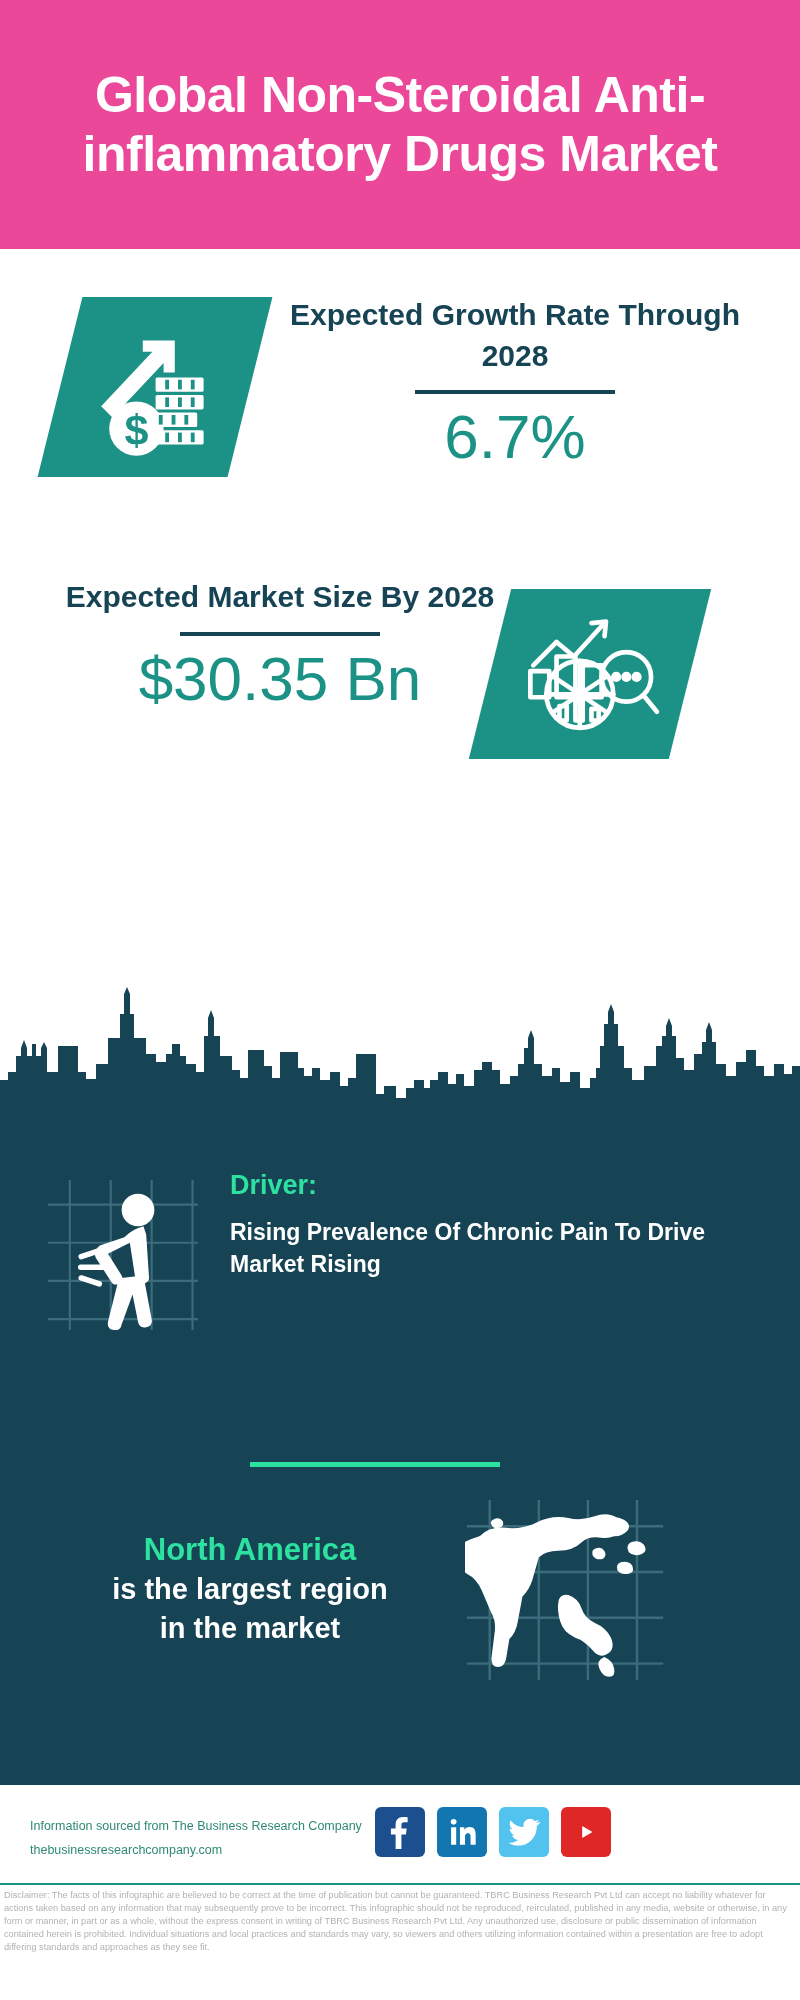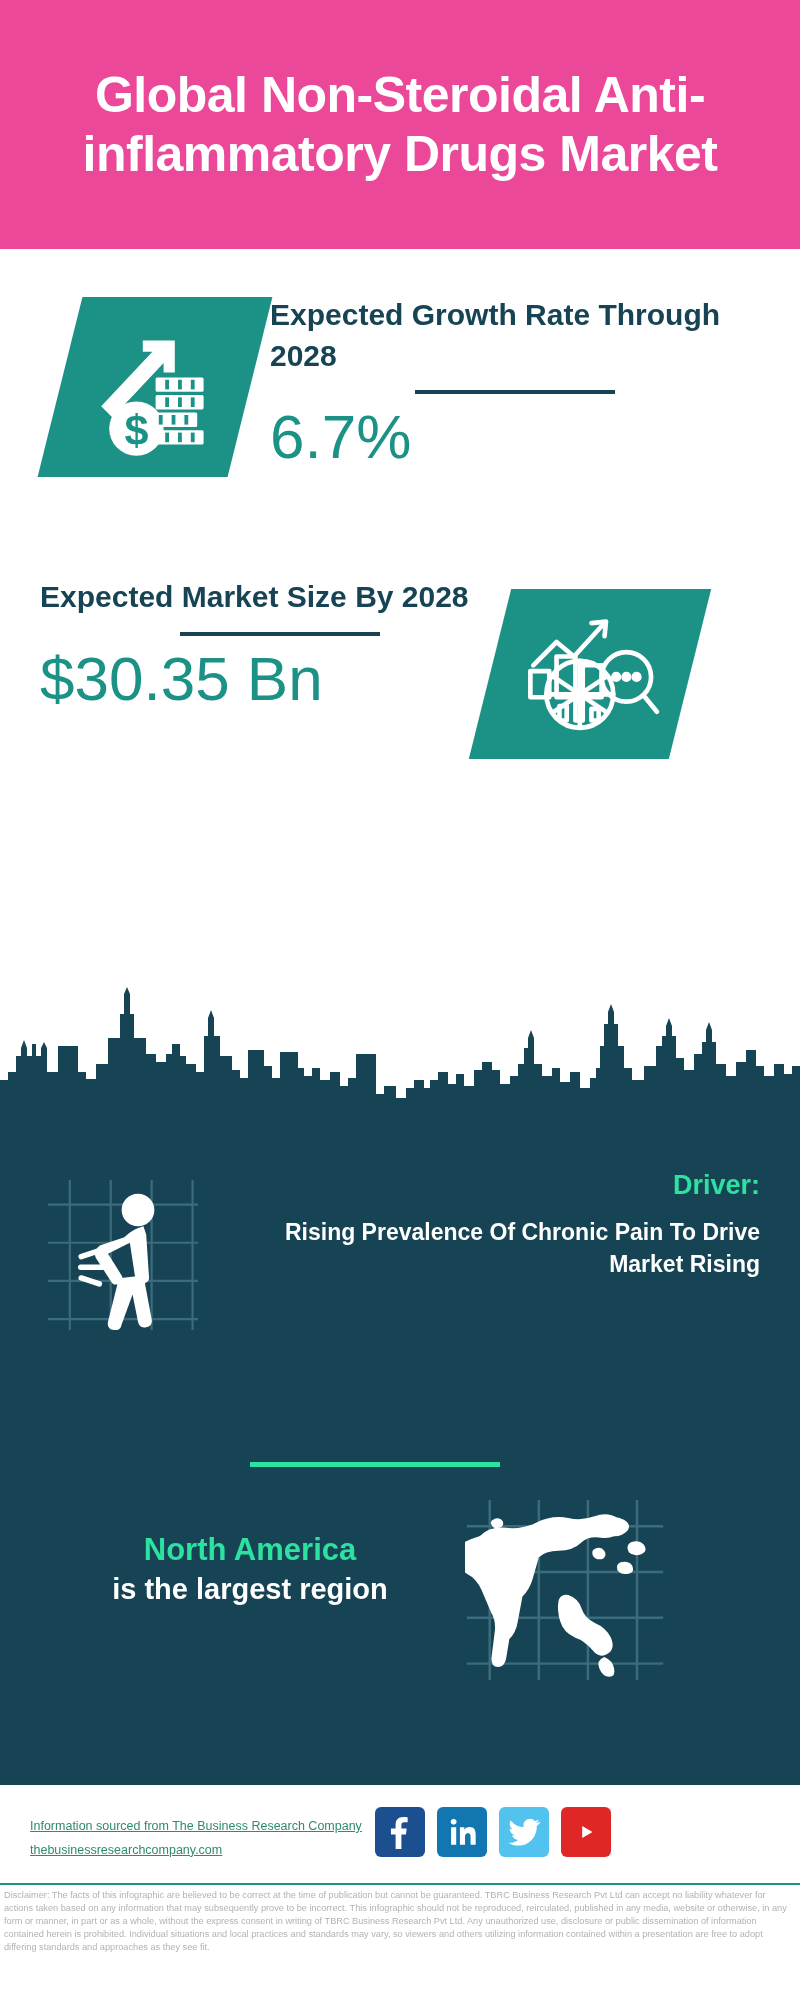--- a/index.html
+++ b/index.html
@@ -35,37 +35,38 @@
     position:absolute;left:60px;top:48px;
     width:190px;height:180px;
     background:#1c9287;
     transform:skewX(-14deg);
   }
   .icon-money{
     position:absolute;left:82px;top:58px;width:160px;height:160px;
   }
   .stat-one-text{
     position:absolute;left:270px;top:46px;width:490px;
+    text-align:center;
   }
   .stat-label{
     color:#164454;font-size:30px;font-weight:bold;line-height:1.35;
   }
   .divider-dark{
     width:200px;height:4px;background:#164454;margin:14px auto 10px auto;
   }
   .stat-value{
     color:#1c9287;font-size:62px;font-weight:normal;line-height:1.05;
   }
 
   
   .stat-two{
     position:absolute;left:0;top:549px;width:800px;height:300px;
   }
   .stat-two-text{
-    position:absolute;left:40px;top:28px;width:480px;text-align:left;
+    position:absolute;left:40px;top:28px;width:480px;text-align:center;
   }
   .para-right{
     position:absolute;left:490px;top:40px;
     width:200px;height:170px;
     background:#1c9287;
     transform:skewX(-14deg);
   }
   .icon-analytics{
     position:absolute;left:510px;top:50px;width:160px;height:150px;
   }
@@ -79,21 +80,21 @@
   .dark-body{
     position:absolute;left:0;top:1105px;width:800px;height:680px;
     background:#164454;
   }
 
   
   .driver-icon-wrap{
     position:absolute;left:48px;top:1180px;width:150px;height:150px;
   }
   .driver-text{
-    position:absolute;left:230px;top:1168px;width:530px;text-align:right;
+    position:absolute;left:230px;top:1168px;width:530px;text-align:left;
   }
   .driver-heading{
     color:#2de1a0;font-size:27px;font-weight:bold;line-height:1.3;
   }
   .driver-body{
     color:#ffffff;font-size:23px;font-weight:bold;line-height:1.38;margin-top:14px;
   }
 
   .divider-green{
     position:absolute;left:250px;top:1462px;width:250px;height:5px;background:#2de1a0;
@@ -112,21 +113,21 @@
   .map-wrap{
     position:absolute;left:465px;top:1500px;width:200px;height:180px;
   }
 
   
   .footer{
     position:absolute;left:0;top:1785px;width:800px;height:115px;background:#ffffff;
   }
   .footer-src{
     position:absolute;left:30px;top:30px;width:360px;
-    color:#2f8a72;font-size:12.5px;line-height:1.9;text-decoration:underline;
+    color:#2f8a72;font-size:12.5px;line-height:1.9;
   }
   .social-row{
     position:absolute;left:375px;top:22px;display:flex;gap:12px;
   }
   .social{
     width:50px;height:50px;border-radius:6px;
     display:flex;align-items:center;justify-content:center;
   }
   .s-fb{background:#1b4f8f;}
   .s-li{background:#1277b0;}
@@ -244,20 +245,21 @@
   <div class="driver-text">
     <div class="driver-heading">Driver:</div>
     <div class="driver-body">Rising Prevalence Of Chronic Pain To Drive Market Rising</div>
   </div>
 
   <div class="divider-green"></div>
 
   <div class="region-text">
     <div class="region-name">North America</div>
     <div class="region-sub">is the largest region</div>
+    <div class="region-sub">in the market</div>
   </div>
 
   <svg class="map-wrap" viewBox="0 0 120 110">
     <g stroke="#3c6c7c" stroke-width="1.5">
       <line x1="0" y1="16" x2="120" y2="16"></line>
         <line x1="0" y1="44" x2="120" y2="44"></line>
       <line x1="0" y1="72" x2="120" y2="72"></line>
         <line x1="0" y1="100" x2="120" y2="100"></line>
       <line x1="14" y1="0" x2="14" y2="110"></line>
         <line x1="44" y1="0" x2="44" y2="110"></line>

